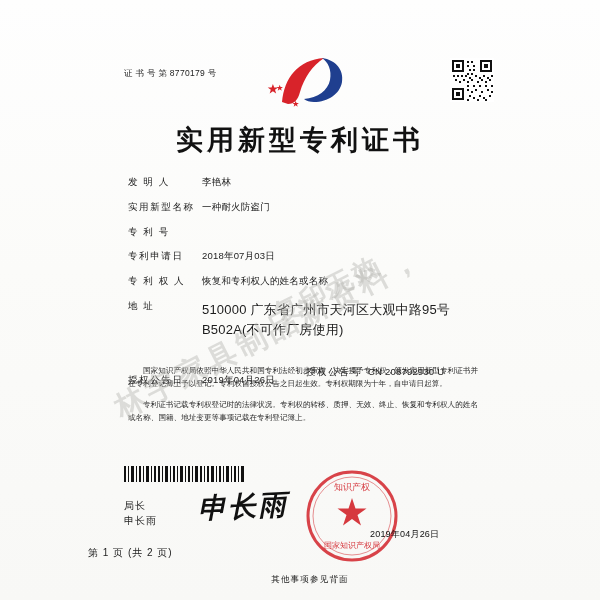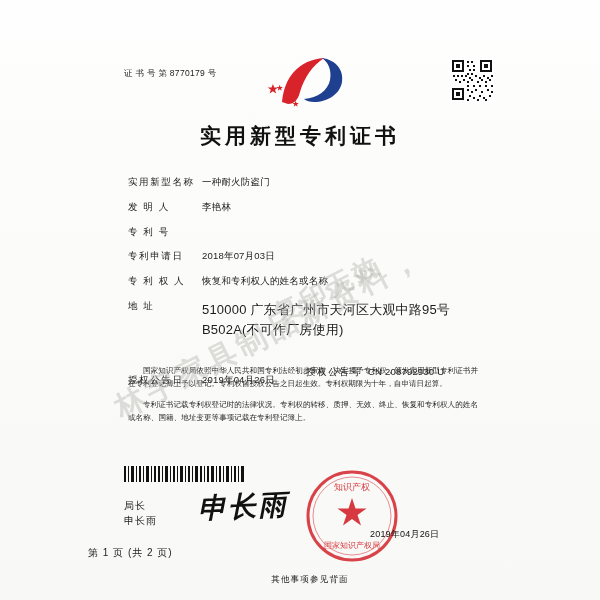--- a/index.html
+++ b/index.html
@@ -63,21 +63,21 @@
   .qr svg { display:block; }
 
   .title {
     position: absolute;
     left: 0;
     right: 0;
     top: 86px;
     text-align: center;
     font-family: "DejaVu Sans", sans-serif;
     font-weight: bold;
-    font-size: 21px;
+    font-size: 27px;
     letter-spacing: 4px;
     color: #111;
   }
 
   
   .fields {
     position: absolute;
     left: 40px;
     top: 140px;
     width: 352px;
@@ -309,26 +309,26 @@
             <rect x="27" y="41" width="2" height="2"></rect>
             <rect x="35" y="41" width="2" height="2"></rect>
         </g>
       </svg>
     </div>
 
     <div class="title">实用新型专利证书</div>
 
     <div class="fields">
       <div class="frow">
+        <div class="flabel">发 明 人</div>
+        <div class="fvalue">李艳林</div>
+      </div>
+      <div class="frow">
         <div class="flabel">实用新型名称</div>
         <div class="fvalue">一种耐火防盗门</div>
-      </div>
-      <div class="frow">
-        <div class="flabel">发 明 人</div>
-        <div class="fvalue">李艳林</div>
       </div>
       <div class="frow">
         <div class="flabel">专 利 号</div>
       </div>
       <div class="frow">
         <div class="flabel">专利申请日</div>
         <div class="fvalue">2018年07月03日</div>
       </div>
       <div class="frow">
         <div class="flabel">专 利 权 人</div>

